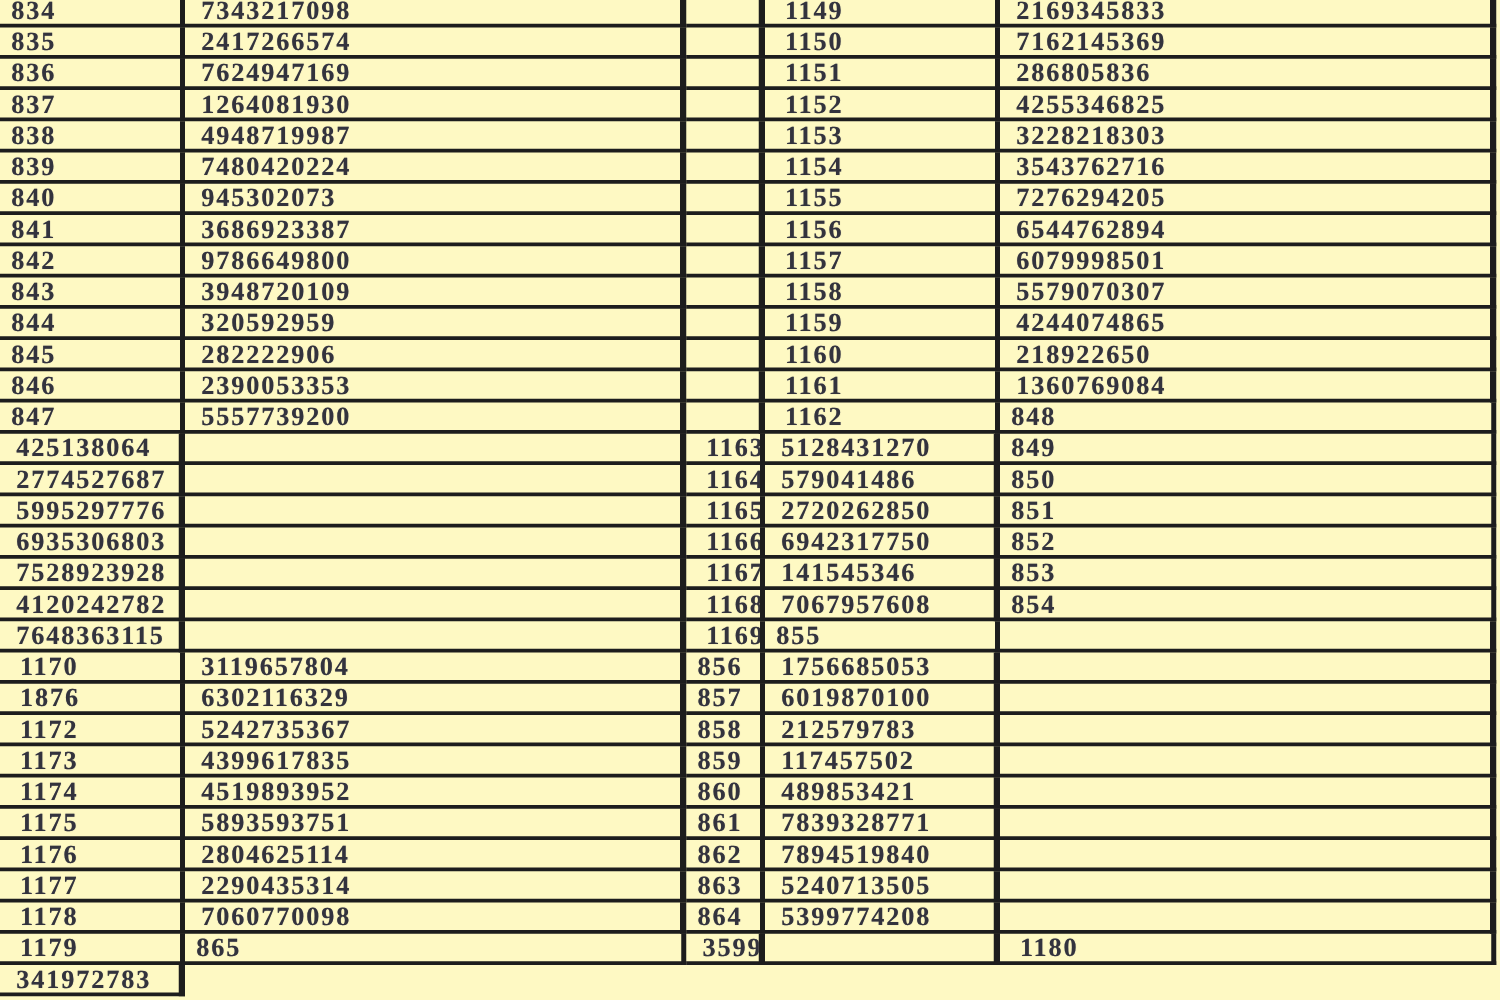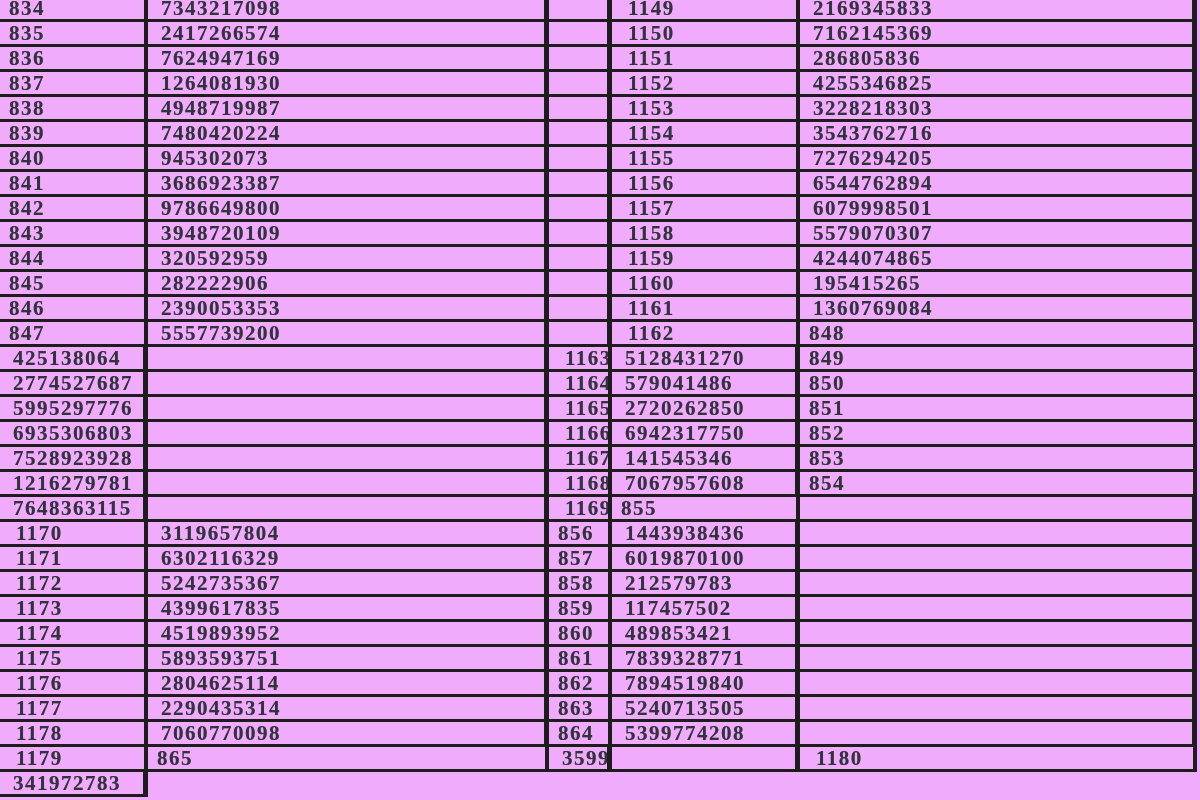--- a/index.html
+++ b/index.html
@@ -5,21 +5,21 @@
   html, body {
     margin: 0;
     padding: 0;
     background: #ffffff;
   }
   #viewport {
     position: relative;
     width: 1200px;
     height: 800px;
     overflow: hidden;
-    background: #f0abfc;
+    background: #fef9c3;
     font-family: "Liberation Serif", "DejaVu Serif", serif;
   }
   
   #grid {
     position: absolute;
     left: 0;
     top: -3px;               
     width: 1200px;
     display: grid;
     grid-template-columns: 148px 401px 63px 188px 397px;
@@ -102,21 +102,21 @@
       <div class="cell c-value-right">5579070307</div>
       <div class="cell c-serial-left">844</div>
       <div class="cell c-value-left">320592959</div>
       <div class="cell c-gap"></div>
       <div class="cell c-serial-right">1159</div>
       <div class="cell c-value-right">4244074865</div>
       <div class="cell c-serial-left">845</div>
       <div class="cell c-value-left">282222906</div>
       <div class="cell c-gap"></div>
       <div class="cell c-serial-right">1160</div>
-      <div class="cell c-value-right">195415265</div>
+      <div class="cell c-value-right">218922650</div>
       <div class="cell c-serial-left">846</div>
       <div class="cell c-value-left">2390053353</div>
       <div class="cell c-gap"></div>
       <div class="cell c-serial-right">1161</div>
       <div class="cell c-value-right">1360769084</div>
       <div class="cell c-serial-left">847</div>
       <div class="cell c-value-left">5557739200</div>
       <div class="cell c-gap"></div>
       <div class="cell c-serial-right">1162</div>
       <div class="cell c-serial-left">848</div>
@@ -138,36 +138,36 @@
       <div class="cell c-value-left">6935306803</div>
       <div class="cell c-gap"></div>
       <div class="cell c-serial-right">1166</div>
       <div class="cell c-value-right">6942317750</div>
       <div class="cell c-serial-left">852</div>
       <div class="cell c-value-left">7528923928</div>
       <div class="cell c-gap"></div>
       <div class="cell c-serial-right">1167</div>
       <div class="cell c-value-right">141545346</div>
       <div class="cell c-serial-left">853</div>
-      <div class="cell c-value-left">1216279781</div>
+      <div class="cell c-value-left">4120242782</div>
       <div class="cell c-gap"></div>
       <div class="cell c-serial-right">1168</div>
       <div class="cell c-value-right">7067957608</div>
       <div class="cell c-serial-left">854</div>
       <div class="cell c-value-left">7648363115</div>
       <div class="cell c-gap"></div>
       <div class="cell c-serial-right">1169</div>
       <div class="cell c-serial-left">855</div>
       <div class="cell c-gap"></div>
       <div class="cell c-serial-right">1170</div>
       <div class="cell c-value-right">3119657804</div>
       <div class="cell c-serial-left">856</div>
-      <div class="cell c-value-left">1443938436</div>
-      <div class="cell c-gap"></div>
-      <div class="cell c-serial-right">1171</div>
+      <div class="cell c-value-left">1756685053</div>
+      <div class="cell c-gap"></div>
+      <div class="cell c-serial-right">1876</div>
       <div class="cell c-value-right">6302116329</div>
       <div class="cell c-serial-left">857</div>
       <div class="cell c-value-left">6019870100</div>
       <div class="cell c-gap"></div>
       <div class="cell c-serial-right">1172</div>
       <div class="cell c-value-right">5242735367</div>
       <div class="cell c-serial-left">858</div>
       <div class="cell c-value-left">212579783</div>
       <div class="cell c-gap"></div>
       <div class="cell c-serial-right">1173</div>

